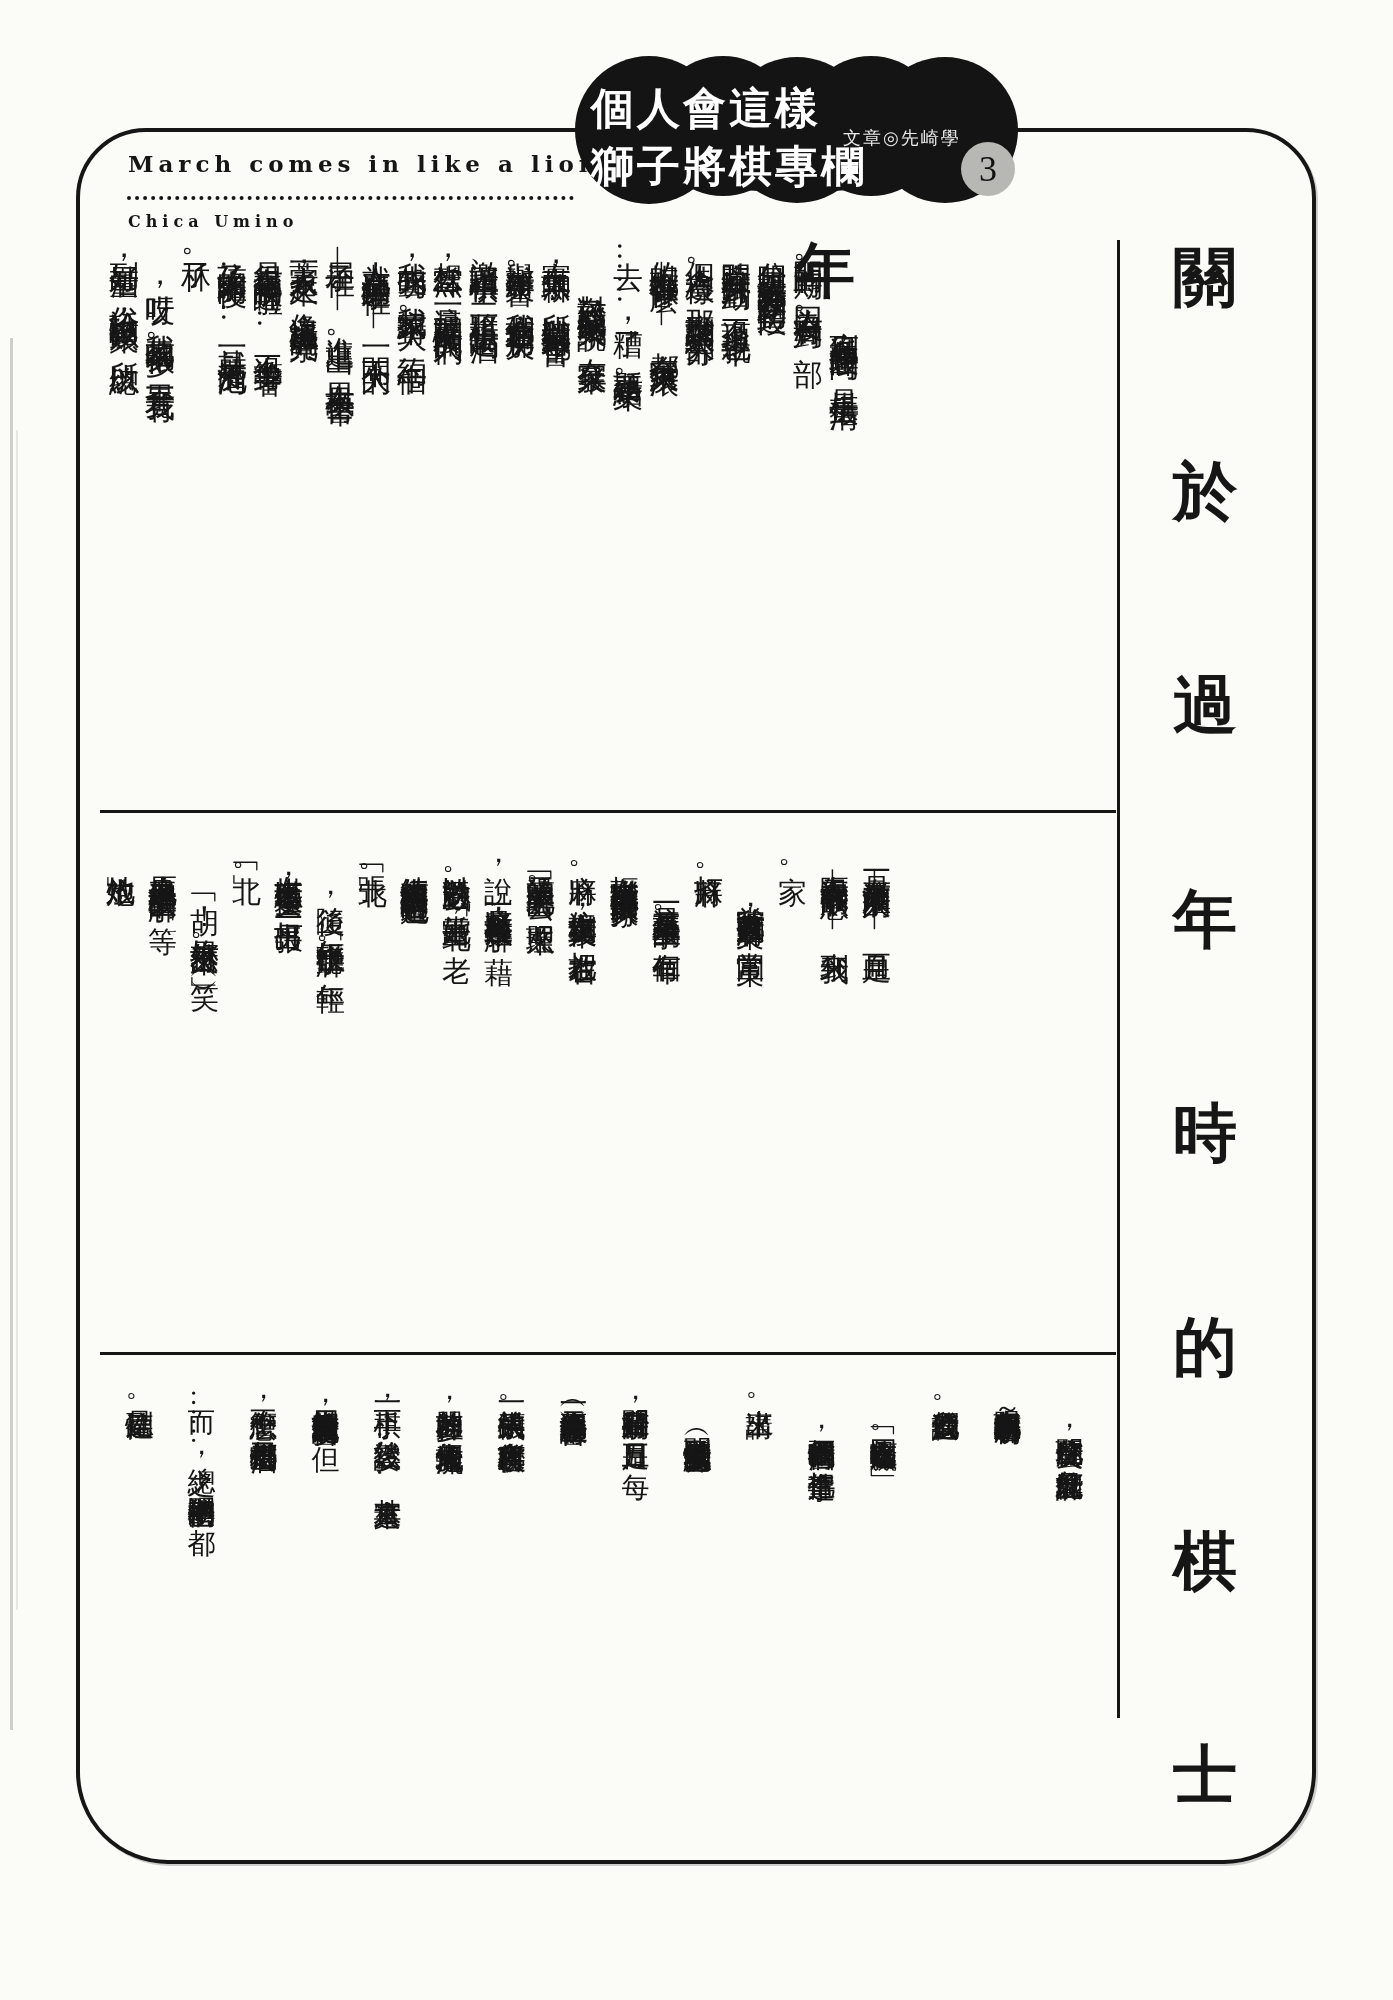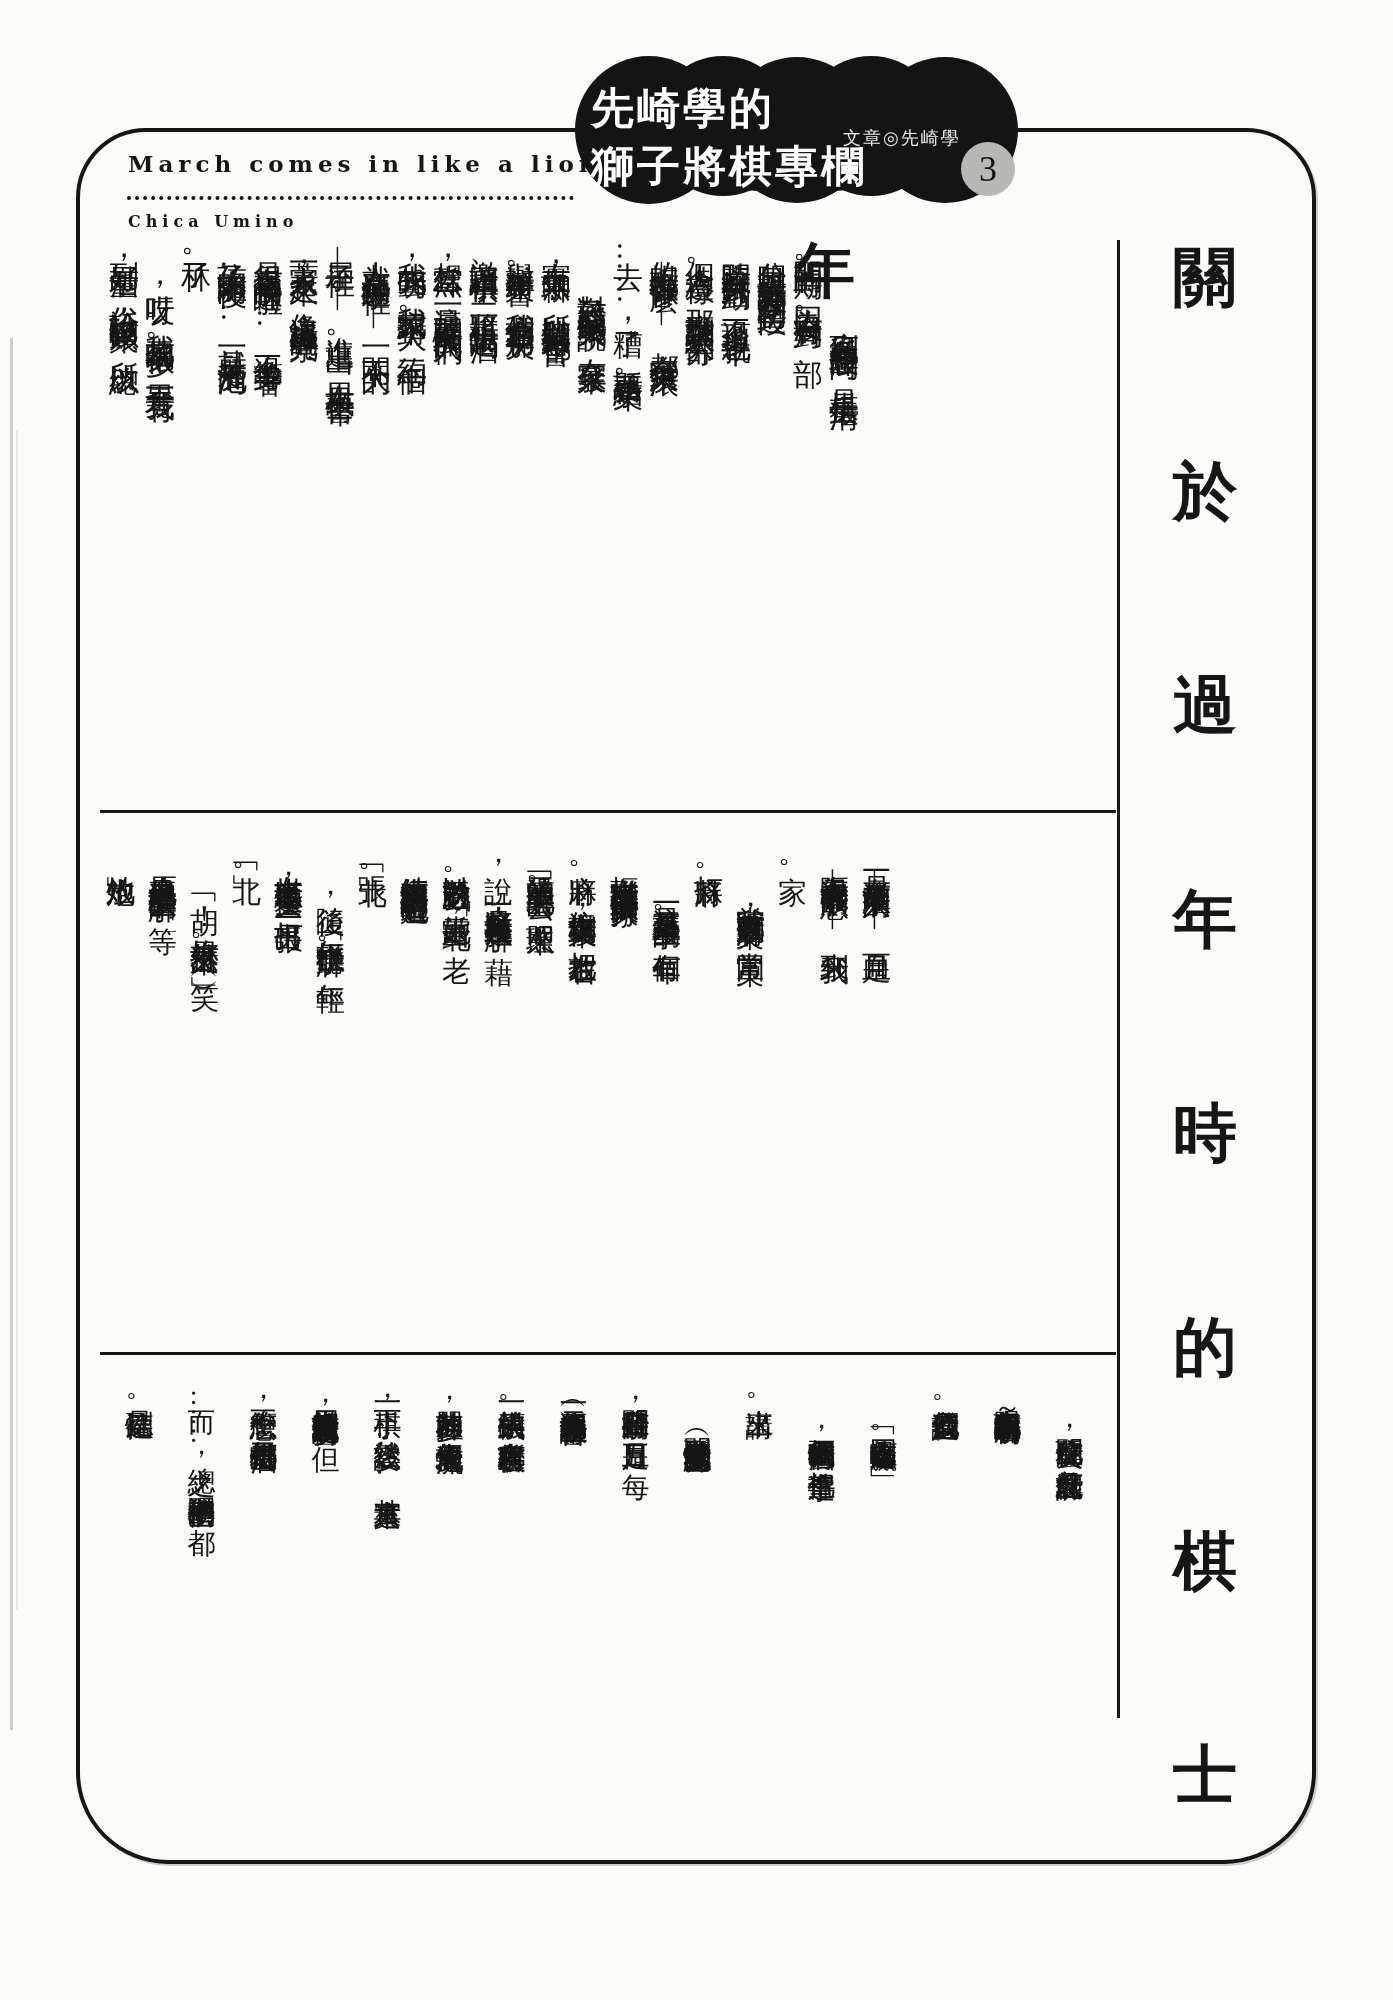--- a/index.html
+++ b/index.html
@@ -109,21 +109,21 @@
   <svg width="446" height="152" viewBox="0 0 446 152">
     <g fill="#141414">
       <circle cx="76" cy="76" r="74"></circle>
       <circle cx="150" cy="72" r="70"></circle>
       <circle cx="224" cy="76" r="73"></circle>
       <circle cx="298" cy="72" r="70"></circle>
       <circle cx="372" cy="76" r="73"></circle>
       <ellipse cx="223" cy="76" rx="215" ry="62"></ellipse>
     </g>
   </svg>
-  <div class="banner-line l1">先崎學的</div>
+  <div class="banner-line l1">個人會這樣</div>
   <div class="banner-line l2">獅子將棋專欄</div>
   <div class="banner-byline">文章◎先崎學</div>
   <div class="badge">3</div>
 </div>
 
 <div class="page-title">
     <span>關</span>
     <span>於</span>
     <span>過</span>
     <span>年</span>

